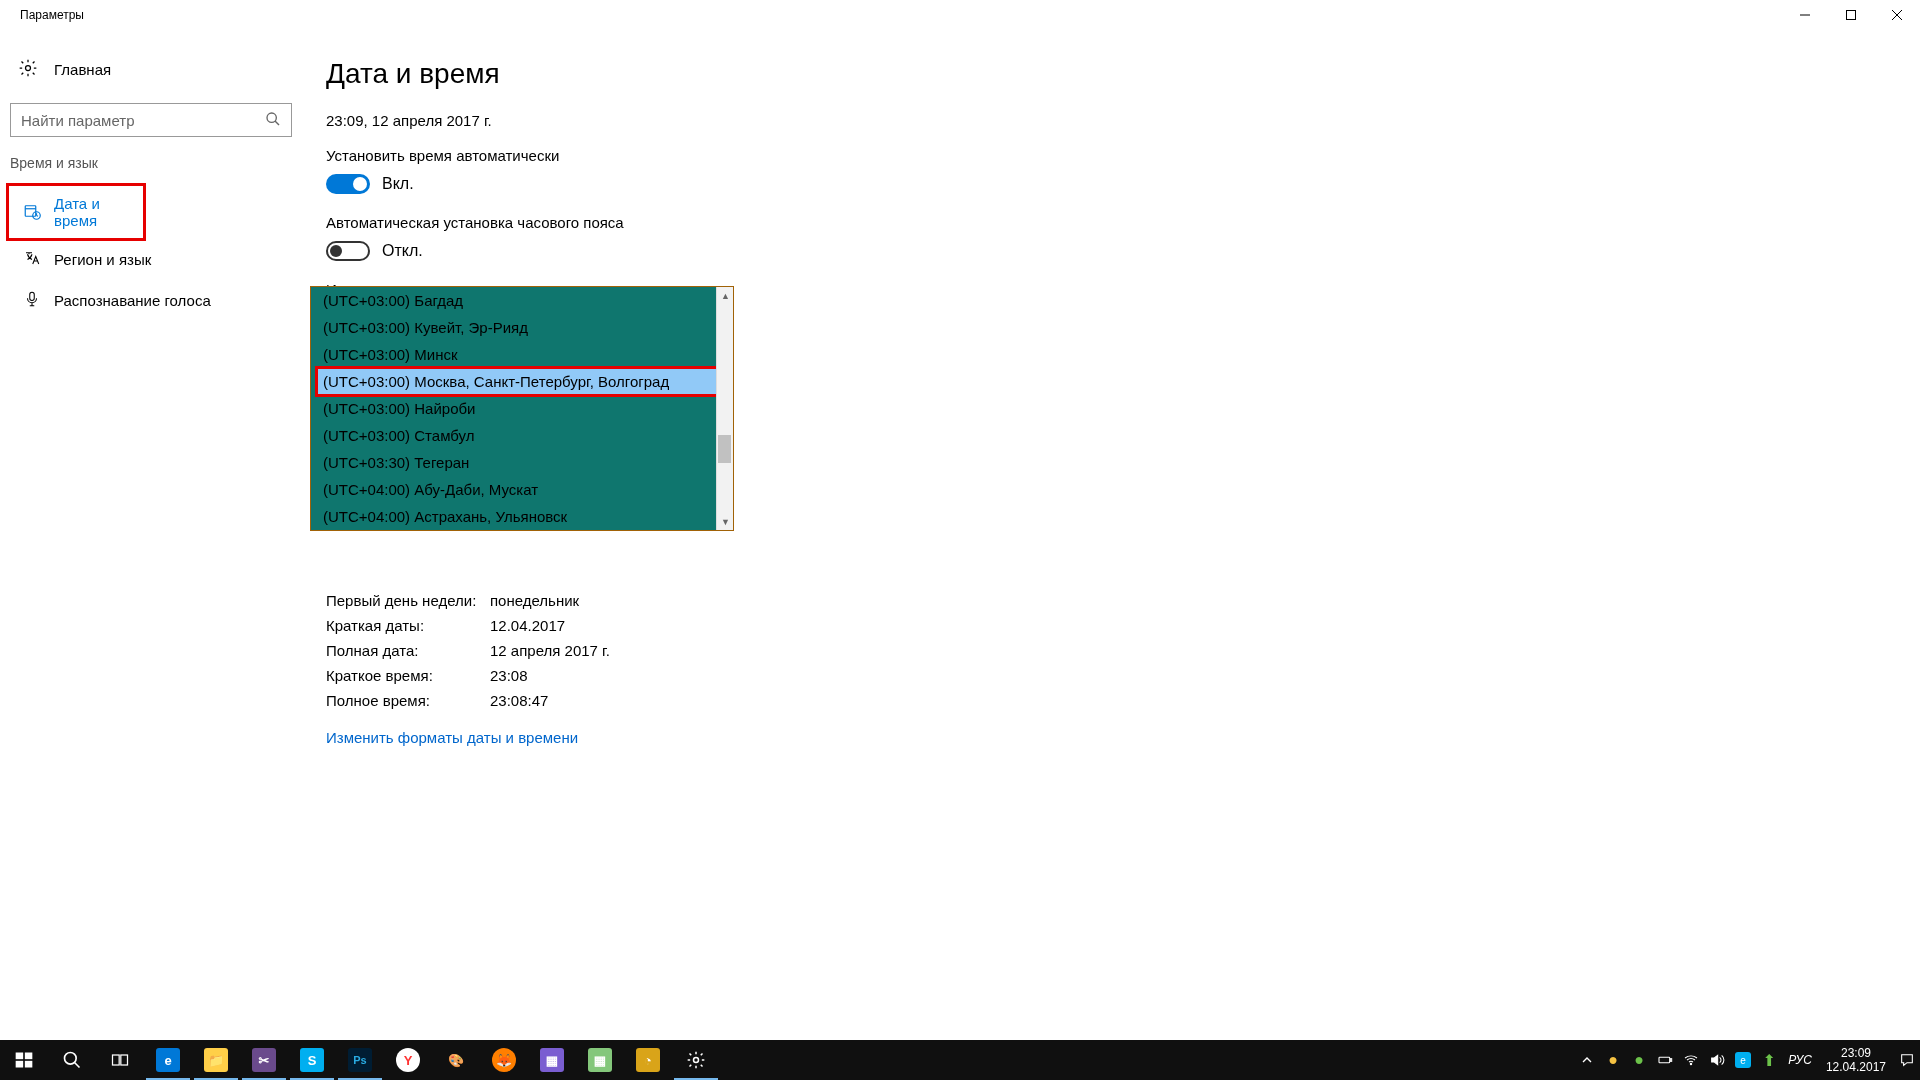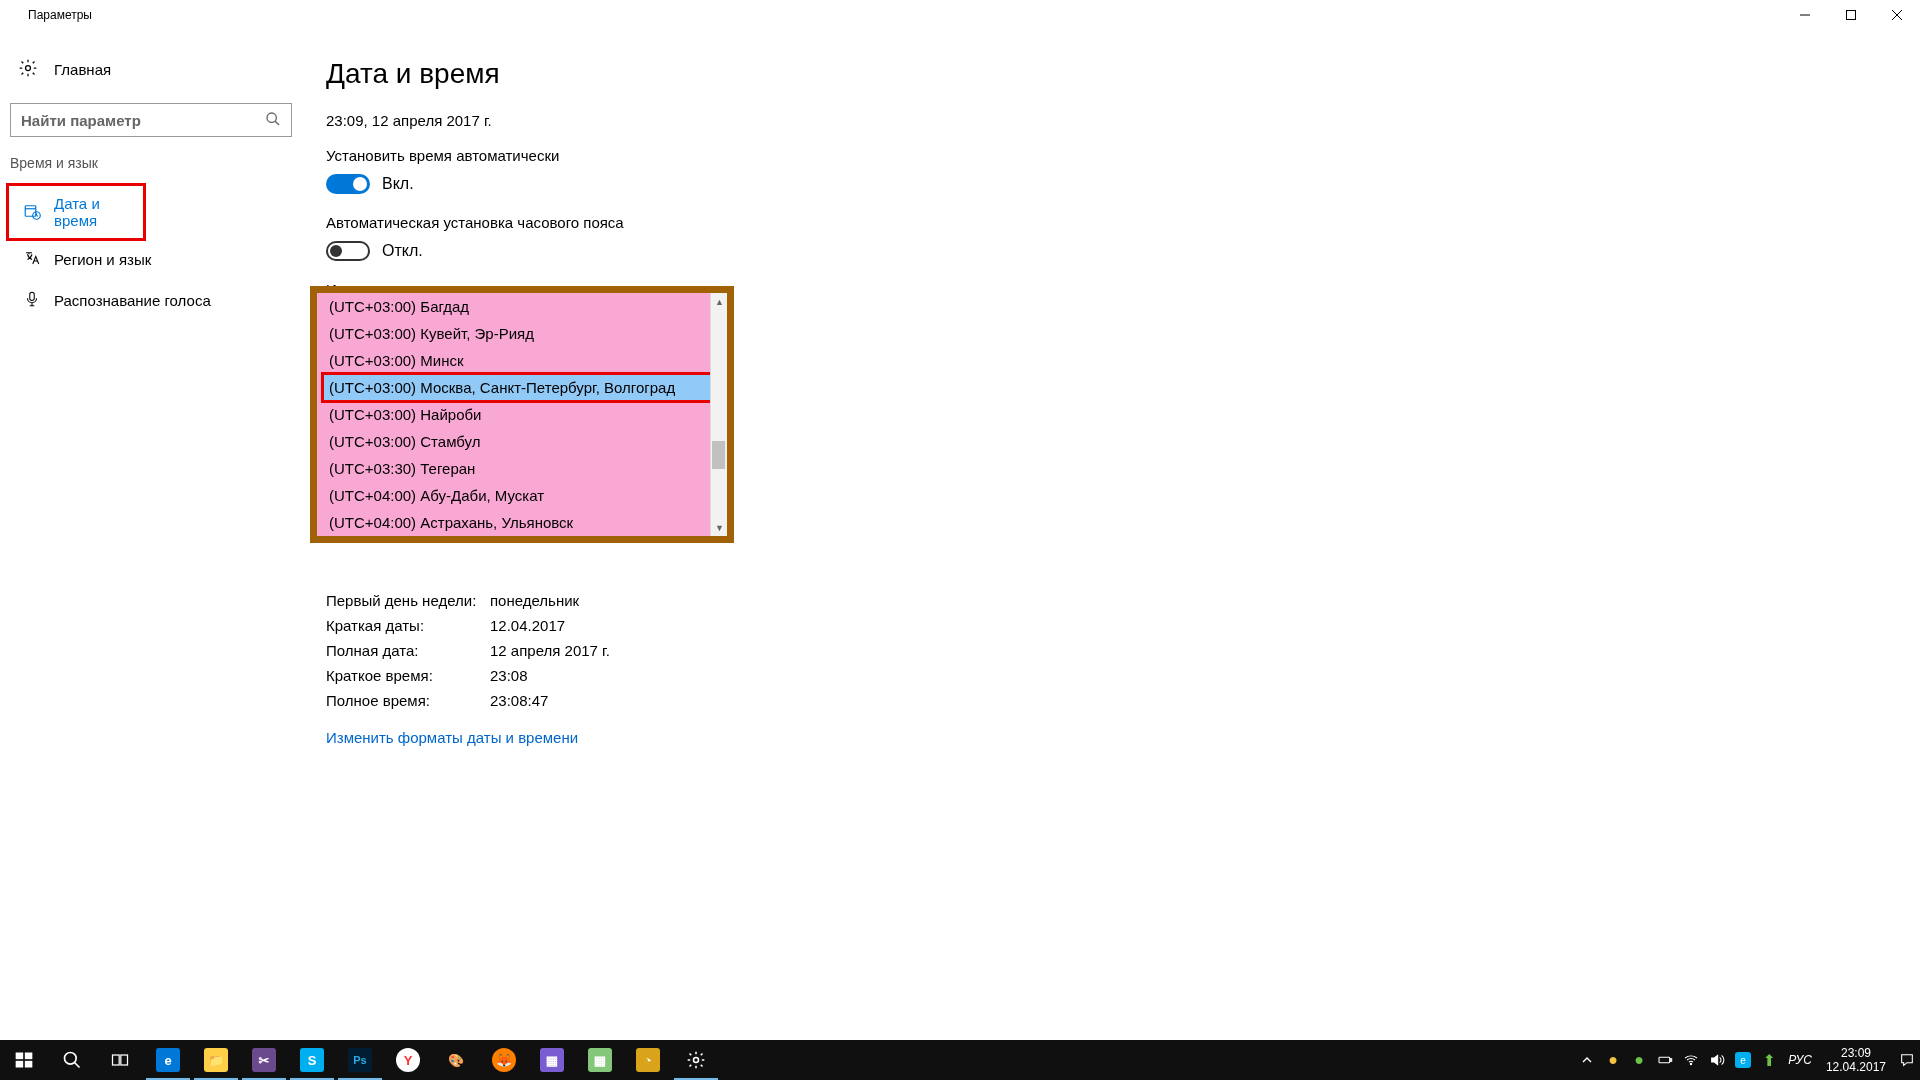--- a/index.html
+++ b/index.html
@@ -1,32 +1,32 @@
 <!DOCTYPE html>
 <html><head>
 <meta charset="utf-8">
 <style>
 * { margin: 0; padding: 0; box-sizing: border-box; font-family: "Segoe UI", Tahoma, sans-serif; }
 html, body { width: 1920px; height: 1080px; overflow: hidden; background: #fff; color: #000; }
 
 
-.titlebar { height: 30px; display: flex; align-items: center; padding-left: 28px; font-size: 12px; }
+.titlebar { height: 30px; display: flex; align-items: center; padding-left: 20px; font-size: 12px; }
 .titlebar .window-controls { margin-left: auto; display: flex; }
 .titlebar .wc { width: 46px; height: 30px; display: flex; align-items: center; justify-content: center; }
 .titlebar .wc svg { width: 10px; height: 10px; }
 
 
 .app-body { display: flex; height: 752px;  }
 
 
 .sidebar { width: 310px; padding: 20px 8px 0 8px; }
 .sidebar .home-row { display: flex; align-items: center; gap: 16px; padding: 8px 10px; font-size: 15px; }
 .sidebar .home-row svg { width: 20px; height: 20px; }
 .search-box { margin: 14px 2px 18px 2px; width: 282px; height: 34px; border: 1px solid #999; display: flex; align-items: center; padding: 0 10px; font-size: 15px; color: #666; }
-.search-box .ph { flex: 1; font-weight: bold; }
+.search-box .ph { flex: 1; }
 .search-box svg { width: 16px; height: 16px; }
 .group-title { font-size: 14px; color: #555; padding: 0 10px 14px 2px; }
 .nav-item { display: flex; align-items: center; gap: 13px; padding: 10px 10px 10px 12px; font-size: 15px; border-left: 3px solid transparent; }
 .nav-item svg { width: 18px; height: 18px; }
 .nav-item.active { color: #0078d7; }
 .nav-item.hi { outline: 3px solid #e60000; outline-offset: -1px; width: 136px; }
 
 
 .main { flex: 1; padding: 28px 0 0 16px; position: relative; }
 h1 { font-weight: 300; font-size: 28px; margin-bottom: 22px; }
@@ -34,21 +34,21 @@
 .label { font-size: 15px; margin-bottom: 10px; }
 .toggle-row { display: flex; align-items: center; gap: 12px; margin-bottom: 20px; }
 .toggle { width: 44px; height: 20px; border-radius: 10px; position: relative; }
 .toggle.on { background: #0078d7; }
 .toggle.on::after { content: ""; position: absolute; right: 3px; top: 3px; width: 14px; height: 14px; border-radius: 50%; background: #fff; }
 .toggle.off { background: #fff; border: 2px solid #333; }
 .toggle.off::after { content: ""; position: absolute; left: 2px; top: 2px; width: 12px; height: 12px; border-radius: 50%; background: #333; }
 .cut-label { font-size: 15px; margin-bottom: 2px; }
 
 
-.dropdown { position: absolute; left: 0; top: 256px; width: 424px; background: #f9a8d4; border: 7px solid #a16207; }
+.dropdown { position: absolute; left: 0; top: 256px; width: 424px; background: #0f766e; border: 1px solid #a16207; }
 .dd-inner { position: relative; }
 .dd-item { padding: 5px 12px; font-size: 15px; }
 .dd-item.selected { background: #91c9f7; outline: 3px solid #e60000; outline-offset: -1px; margin: 0 6px; padding-left: 6px; }
 .dd-scrollbar { position: absolute; right: 0; top: 0; bottom: 0; width: 17px; background: #f2f2f2; border-left: 1px solid #ddd; }
 .dd-arrow { width: 17px; height: 17px; display: flex; align-items: center; justify-content: center; font-size: 9px; color: #666; }
 .dd-thumb { position: absolute; right: 2px; top: 148px; width: 13px; height: 28px; background: #c1c1c1; }
 
 
 .formats { margin-top: 294px; }
 .formats .row { display: flex; font-size: 15px; margin-bottom: 8px; }

